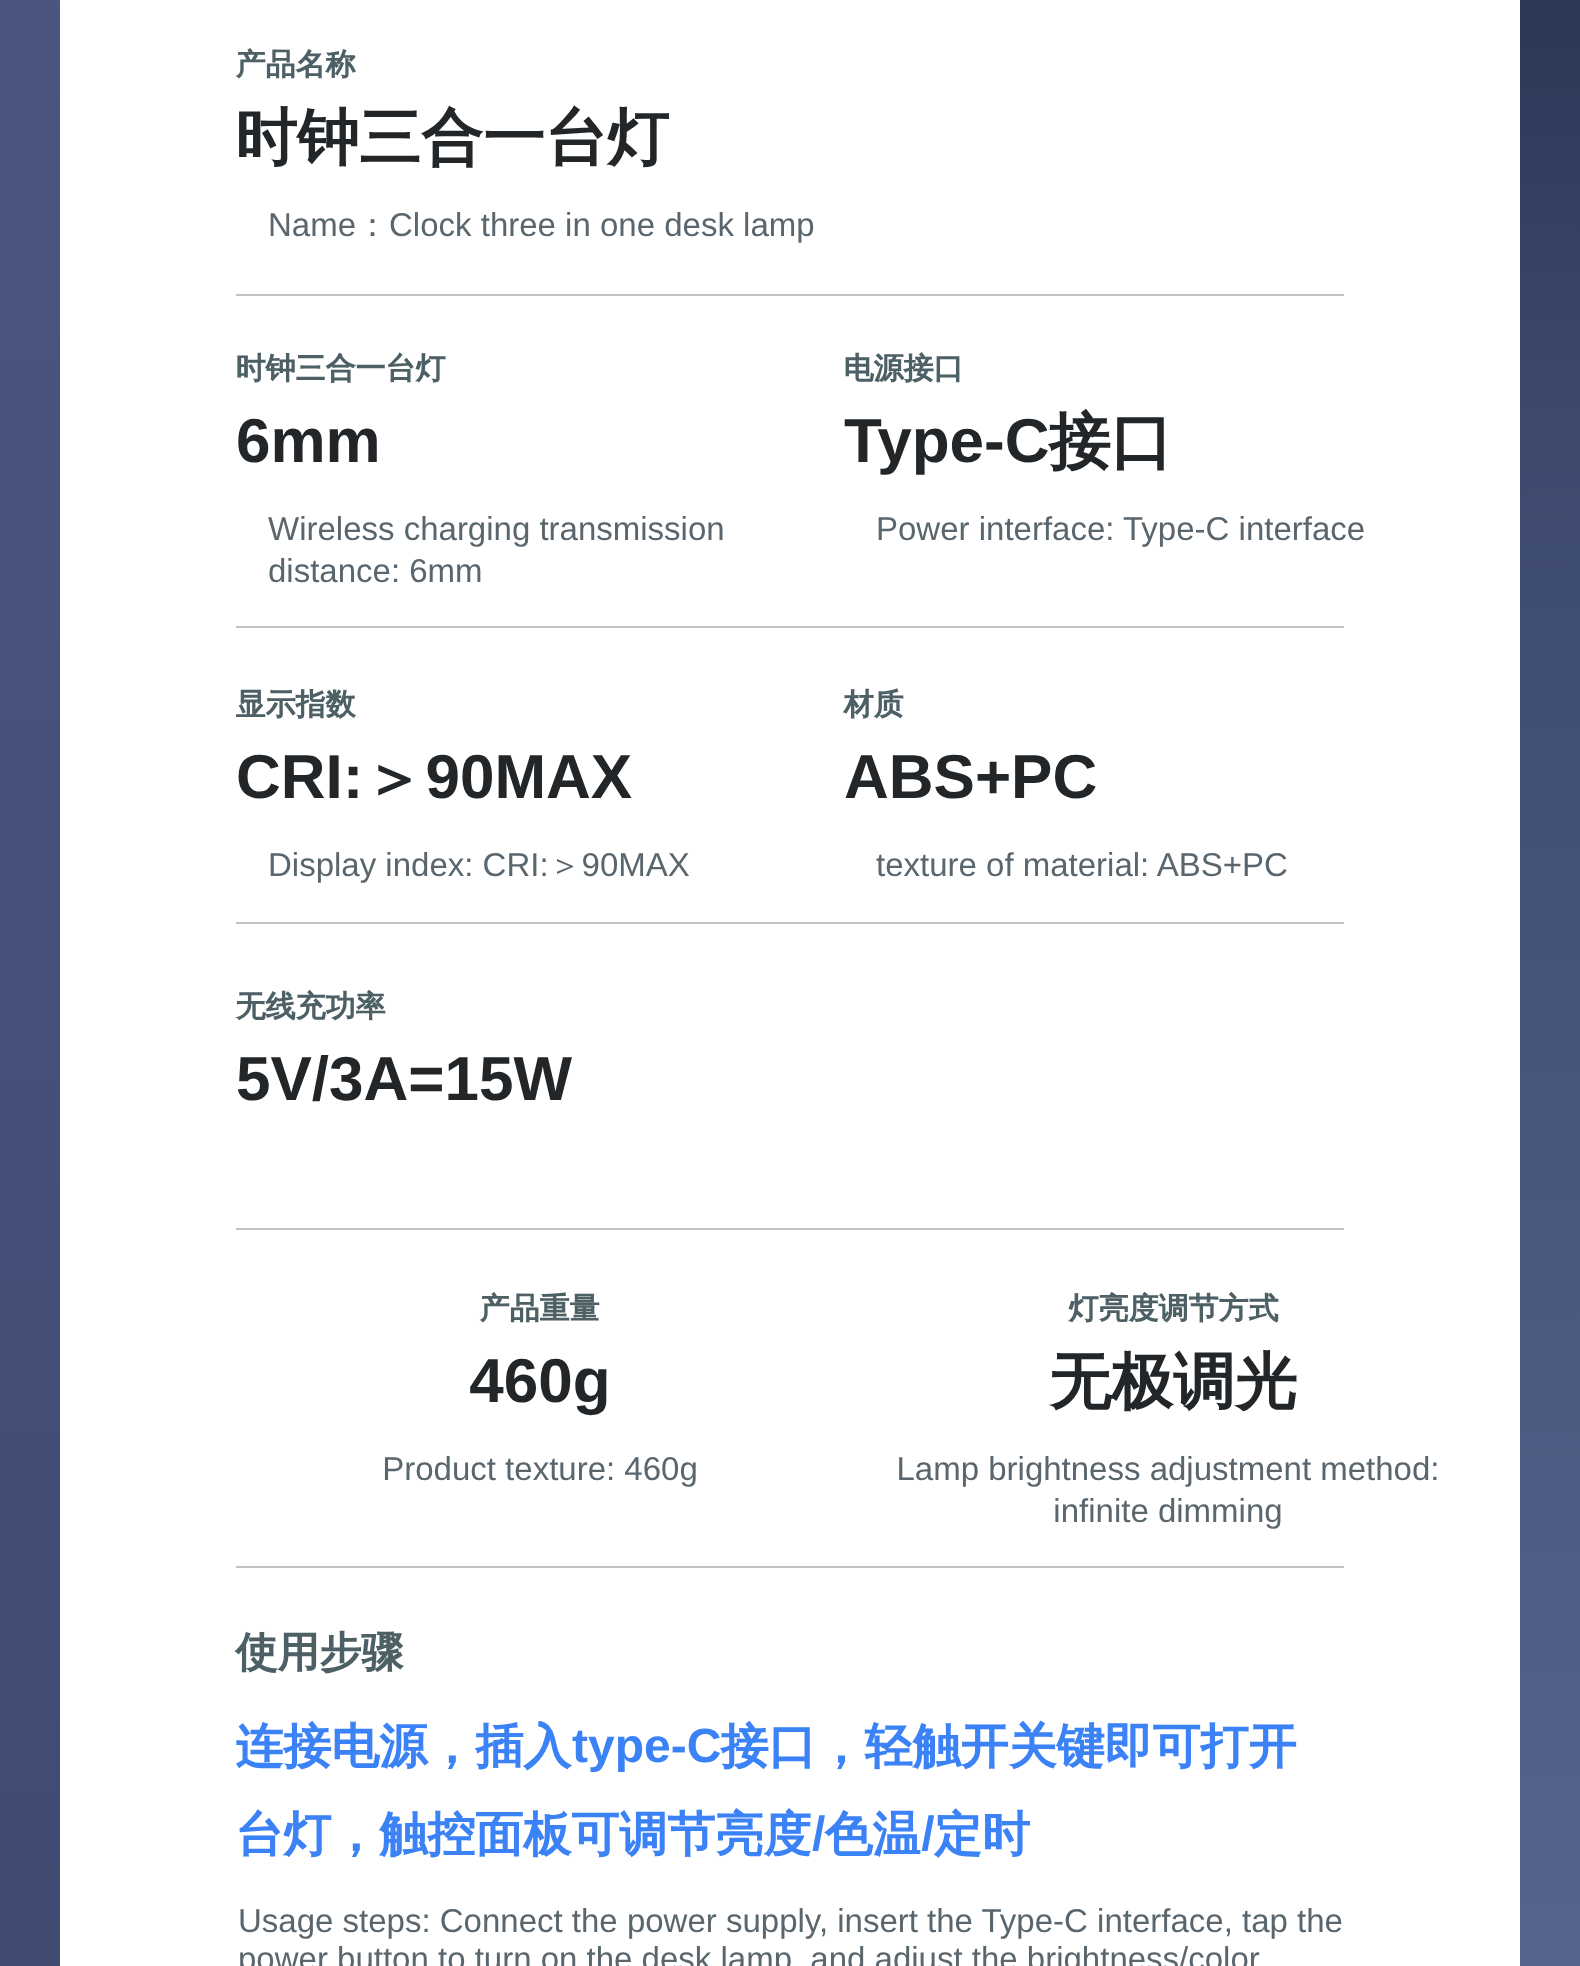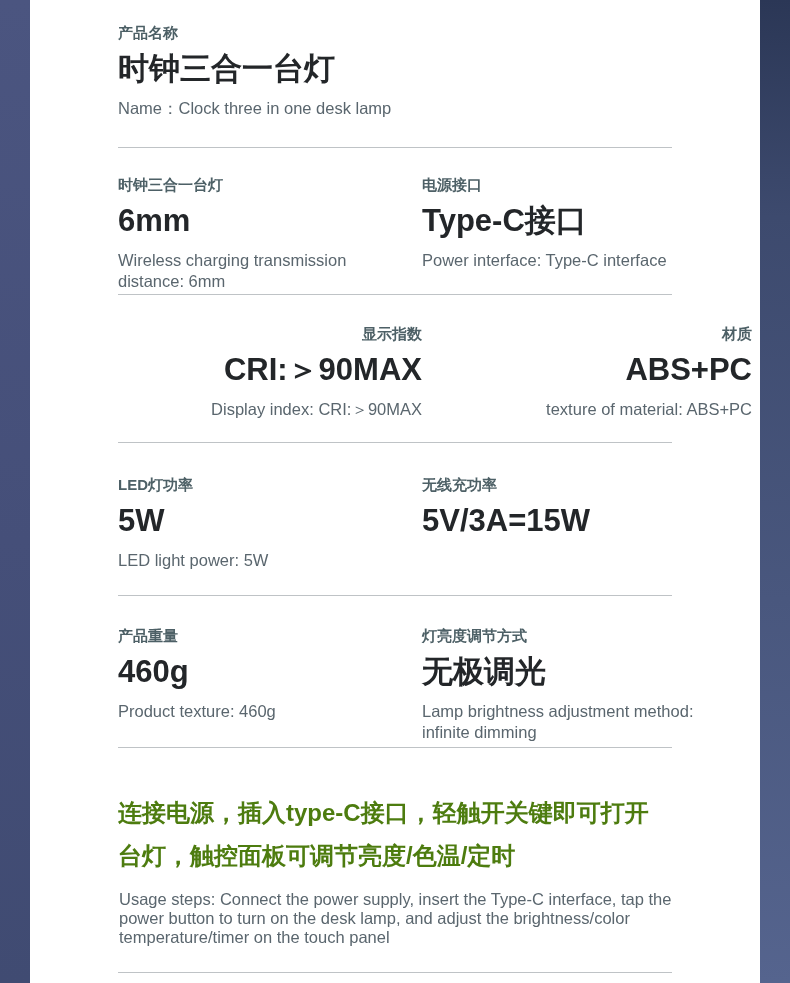--- a/index.html
+++ b/index.html
@@ -17,51 +17,51 @@
 
   .spec-row {
     display:grid;
     grid-template-columns:304px 330px;
     border-bottom:1px solid #bfc3c6;
     box-sizing:border-box;
     overflow:visible;
   }
   .spec-row.r1 { min-height:148px; padding-top:24px; }
   .spec-row.r2 { min-height:147px; padding-top:28px; }
-  .spec-row.r3 { min-height:148px; padding-top:30px;text-align:right; }
+  .spec-row.r3 { min-height:148px; padding-top:30px; }
   .spec-row.r4 { min-height:153px; padding-top:33px; }
-  .spec-row.r5 { min-height:152px; padding-top:31px; }
+  .spec-row.r5 { min-height:152px; padding-top:31px;text-align:center; }
 
   .spec-label {
     font-size:15px; line-height:1.15; font-weight:600;
     color:#4d6066; margin:0 0 10px 0; white-space:pre;
   }
   .spec-value {
     font-size:31px; line-height:1.15; font-weight:600;
     color:#232629; margin:0 0 11px 0; white-space:pre;
   }
   .spec-caption {
     font-size:16.5px; line-height:1.28; font-weight:400;
-    color:#5a666e; margin:0; white-space:pre;
+    color:#5a666e; margin:16px; white-space:pre;
   }
   .spec-caption.wrap-narrow { white-space:pre-wrap; max-width:248px; }
   .spec-caption.wrap-mid    { white-space:pre-wrap; max-width:292px; }
 
   .usage-section {
     box-sizing:border-box;
     min-height:225px; padding-top:31px;
     border-bottom:1px solid #bfc3c6;
   }
   .usage-label {
     font-size:21px; line-height:1.15; font-weight:600;
     color:#4d6066; margin:0 0 13px 0;
   }
   .usage-text {
     font-size:24px; line-height:1.8; font-weight:600;
-    color:#4d7c0f; margin:12px 0 13px 0;
+    color:#3b82f6; margin:12px 0 13px 0;
     width:548px; white-space:pre-wrap;
   }
   .usage-caption {
     font-size:16.5px; line-height:1.15; font-weight:400;
     color:#5a666e; margin:1px;
     width:582px; white-space:pre-wrap;
   }
 </style>
 </head>
 <body>
@@ -100,41 +100,37 @@
     </div>
     <div class="spec-cell">
       <div class="spec-label">材质</div>
       <div class="spec-value">ABS+PC</div>
       <div class="spec-caption">texture of material: ABS+PC</div>
     </div>
   </div>
 
   <div class="spec-row r4">
     <div class="spec-cell">
-      <div class="spec-label">LED灯功率</div>
-      <div class="spec-value">5W</div>
-      <div class="spec-caption">LED light power: 5W</div>
-    </div>
-    <div class="spec-cell">
       <div class="spec-label">无线充功率</div>
       <div class="spec-value">5V/3A=15W</div>
     </div>
   </div>
 
   <div class="spec-row r5">
     <div class="spec-cell">
       <div class="spec-label">产品重量</div>
       <div class="spec-value">460g</div>
       <div class="spec-caption">Product texture: 460g</div>
     </div>
     <div class="spec-cell">
       <div class="spec-label">灯亮度调节方式</div>
       <div class="spec-value">无极调光</div>
       <div class="spec-caption wrap-mid">Lamp brightness adjustment method: infinite dimming</div>
     </div>
   </div>
 
   <div class="usage-section">
+    <div class="usage-label">使用步骤</div>
     <div class="usage-text">连接电源，插入type-C接口，轻触开关键即可打开台灯，触控面板可调节亮度/色温/定时</div>
     <div class="usage-caption">Usage steps: Connect the power supply, insert the Type-C interface, tap the power button to turn on the desk lamp, and adjust the brightness/color temperature/timer on the touch panel</div>
   </div>
 
 </div>
 
 </body></html>

